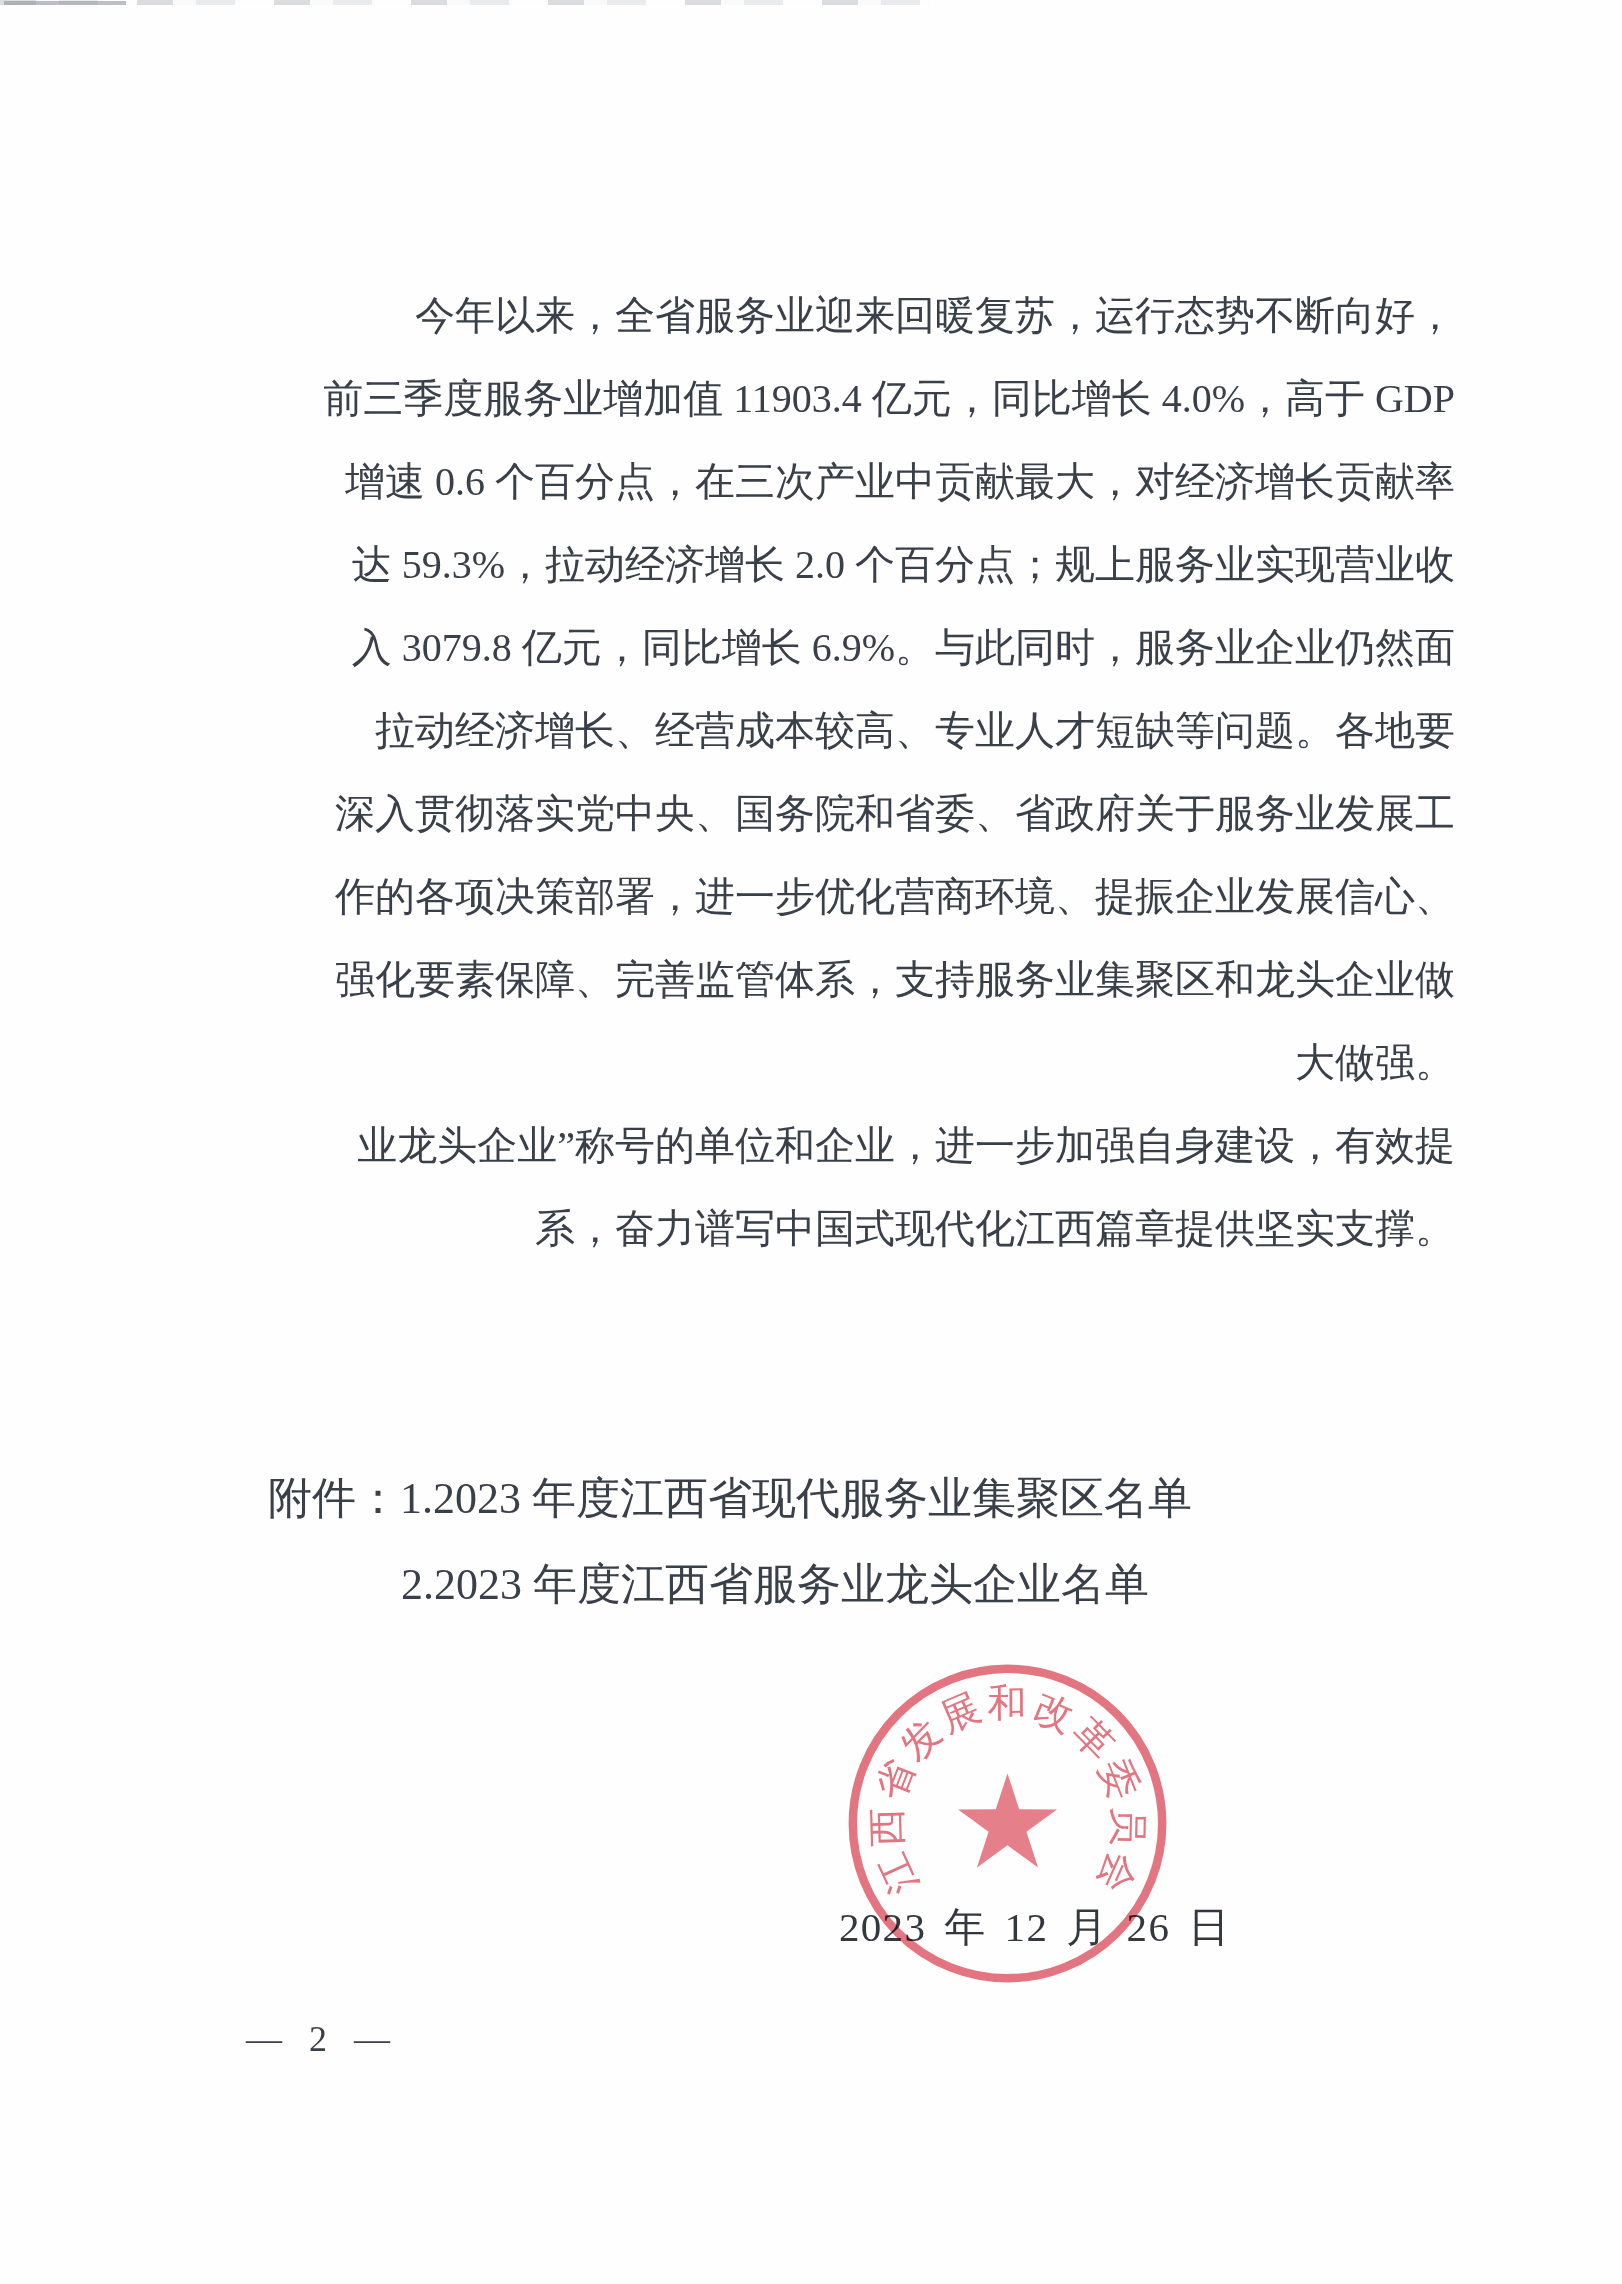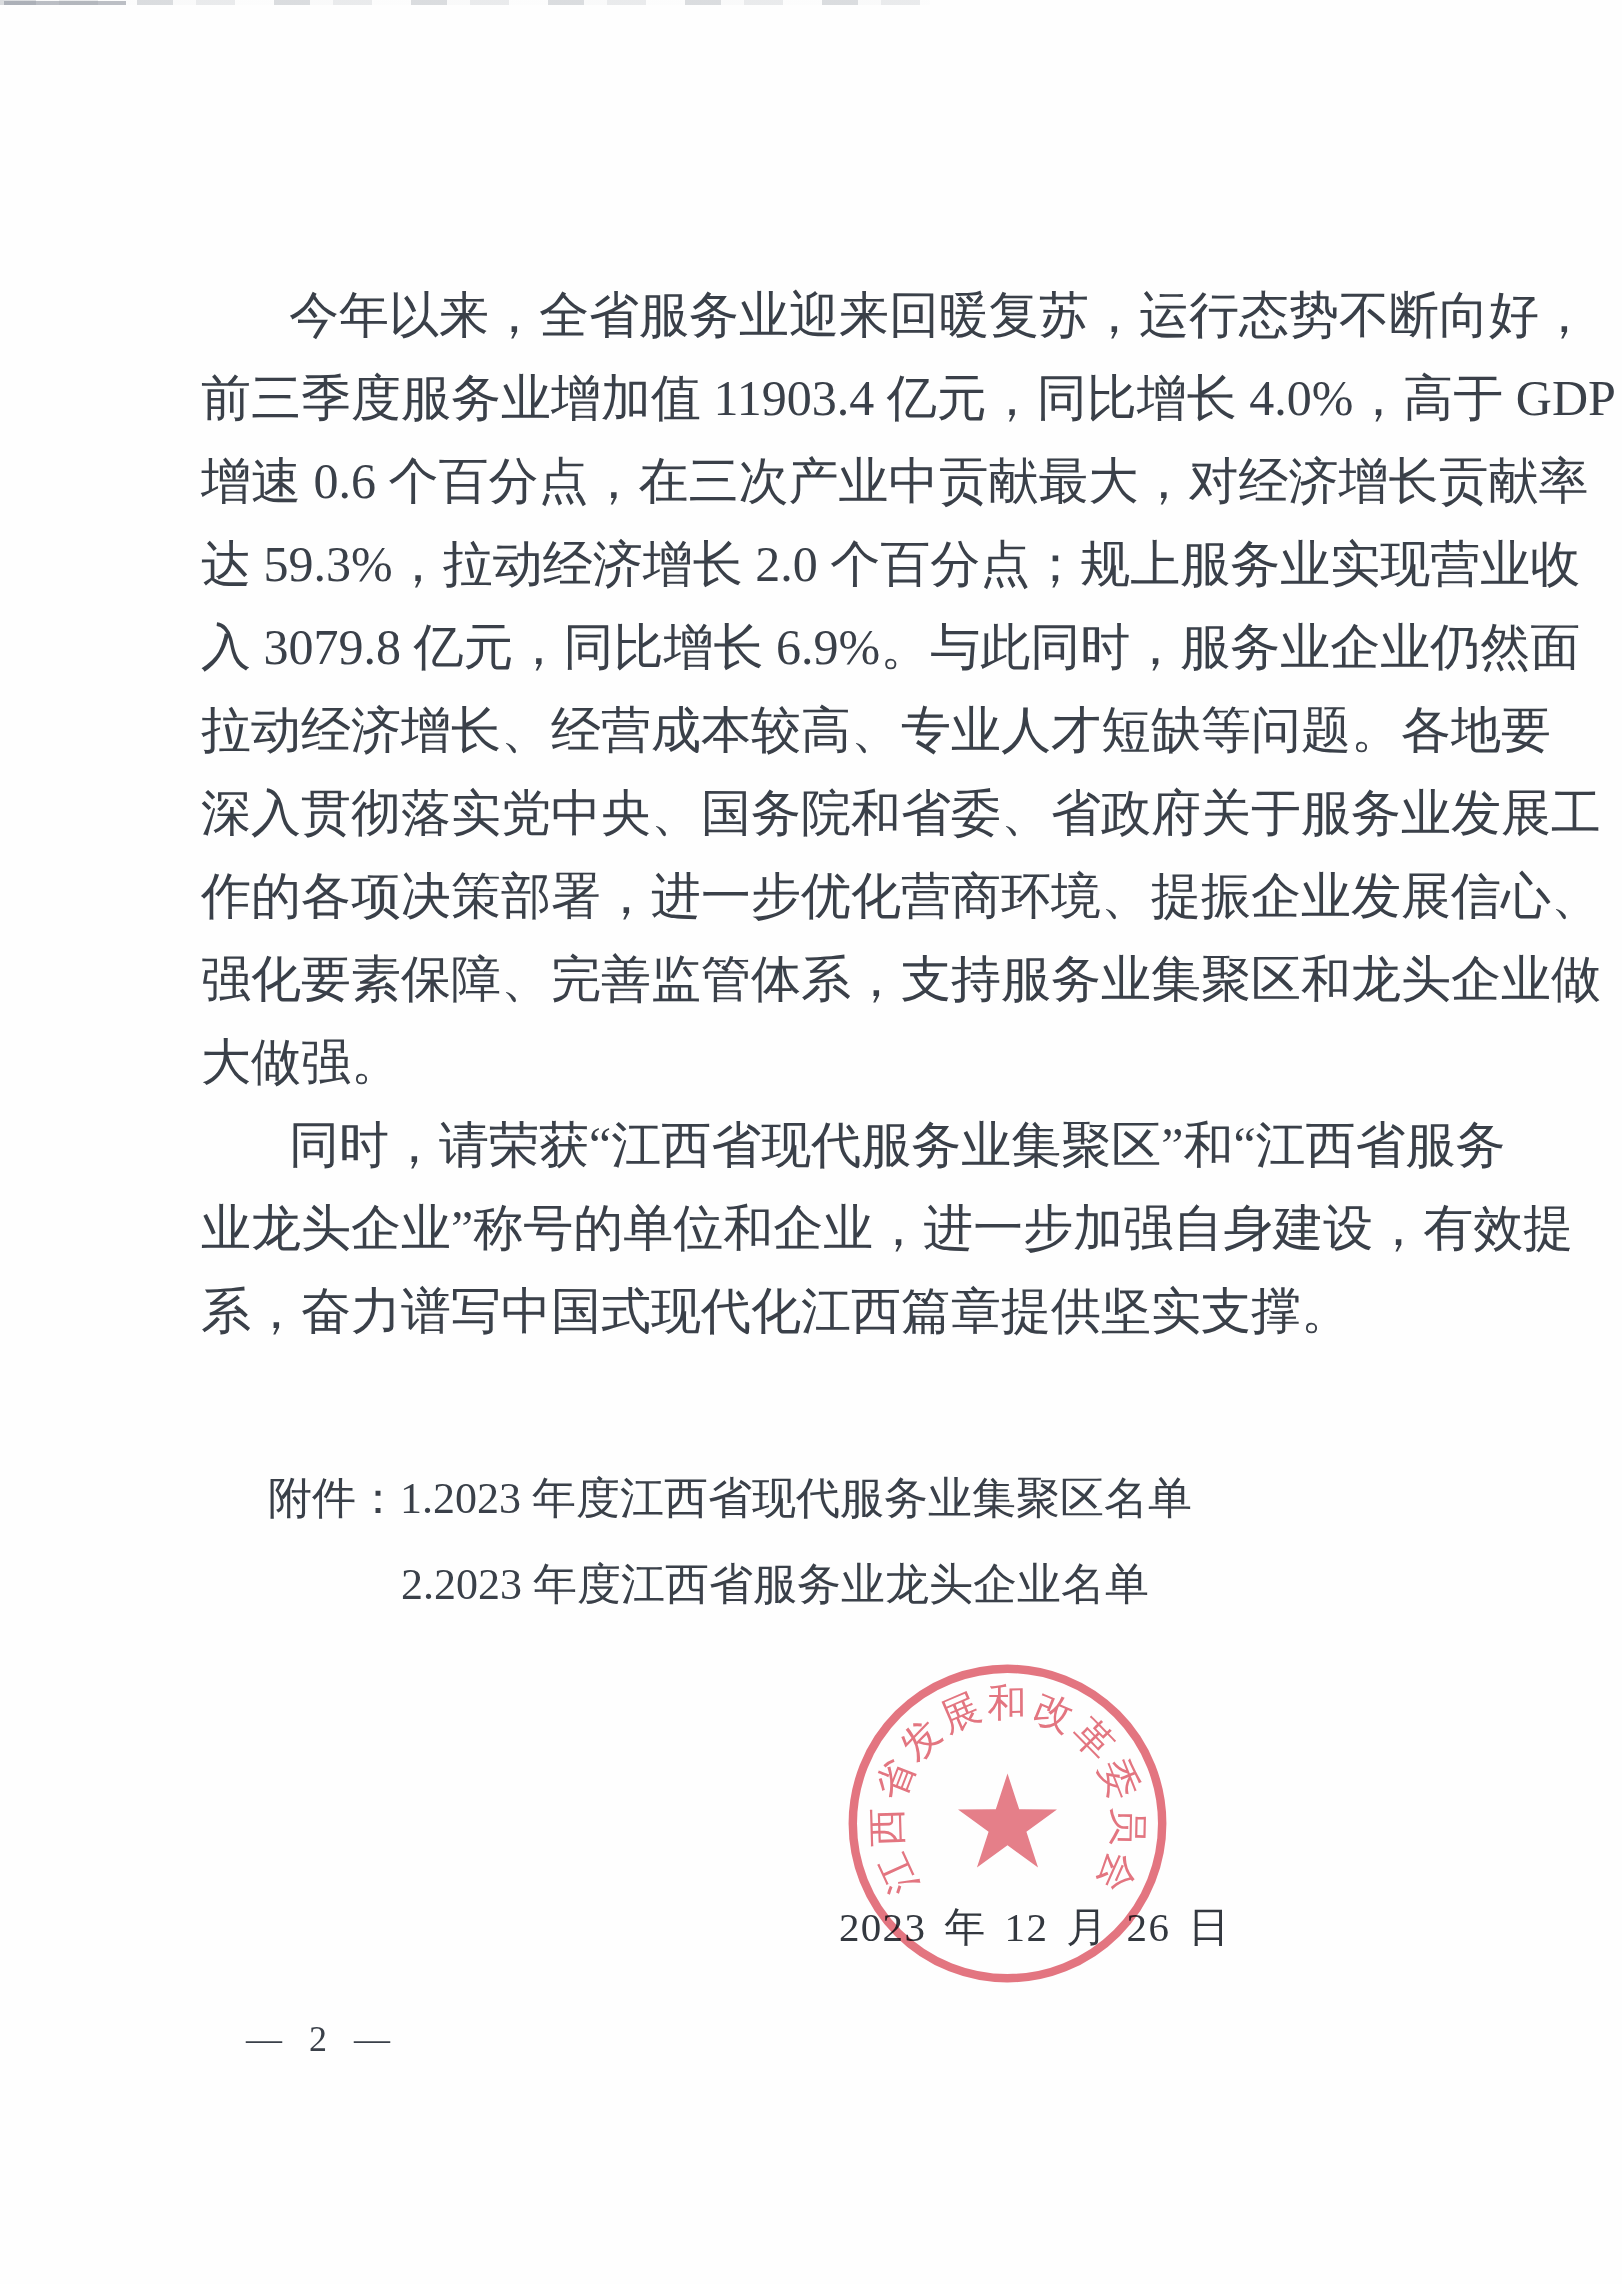--- a/index.html
+++ b/index.html
@@ -28,27 +28,27 @@
   .scan-artifact-dark {
     position: absolute;
     left: 3.9px; top: 0.7px;
     width: 122px; height: 3.9px;
     background: #868d97;
     opacity: .55;
   }
 
   .body-text {
     position: absolute;
-    left: 201px;
+    left: 212px;
     top: 274px;
     width: 1243px;
-    font-size: 50px;
+    font-size: 40px;
     line-height: 83px;
     letter-spacing: 0px;
-    text-align: left;
+    text-align: right;
     white-space: nowrap;
   }
   .line { height: 83px; }
   .line.indent { padding-left: 88px; }
 
   .attachments {
     position: absolute;
     left: 268px;
     top: 1456px;
     font-size: 44px;
@@ -100,21 +100,20 @@
     <div class="line indent">今年以来，全省服务业迎来回暖复苏，运行态势不断向好，</div>
     <div class="line">前三季度服务业增加值 11903.4 亿元，同比增长 4.0%，高于 GDP</div>
     <div class="line">增速 0.6 个百分点，在三次产业中贡献最大，对经济增长贡献率</div>
     <div class="line">达 59.3%，拉动经济增长 2.0 个百分点；规上服务业实现营业收</div>
     <div class="line">入 3079.8 亿元，同比增长 6.9%。与此同时，服务业企业仍然面</div>
     <div class="line">拉动经济增长、经营成本较高、专业人才短缺等问题。各地要</div>
     <div class="line">深入贯彻落实党中央、国务院和省委、省政府关于服务业发展工</div>
     <div class="line">作的各项决策部署，进一步优化营商环境、提振企业发展信心、</div>
     <div class="line">强化要素保障、完善监管体系，支持服务业集聚区和龙头企业做</div>
     <div class="line">大做强。</div>
-    <div class="line indent">同时，请荣获“江西省现代服务业集聚区”和“江西省服务</div>
     <div class="line">业龙头企业”称号的单位和企业，进一步加强自身建设，有效提</div>
     <div class="line">系，奋力谱写中国式现代化江西篇章提供坚实支撑。</div>
   </div>
 
   <div class="attachments">
     <div class="att-line-1">附件：1.2023 年度江西省现代服务业集聚区名单</div>
     <div class="att-line-2">2.2023 年度江西省服务业龙头企业名单</div>
   </div>
 
   <div class="signoff-date">2023 年 12 月 26 日</div>

